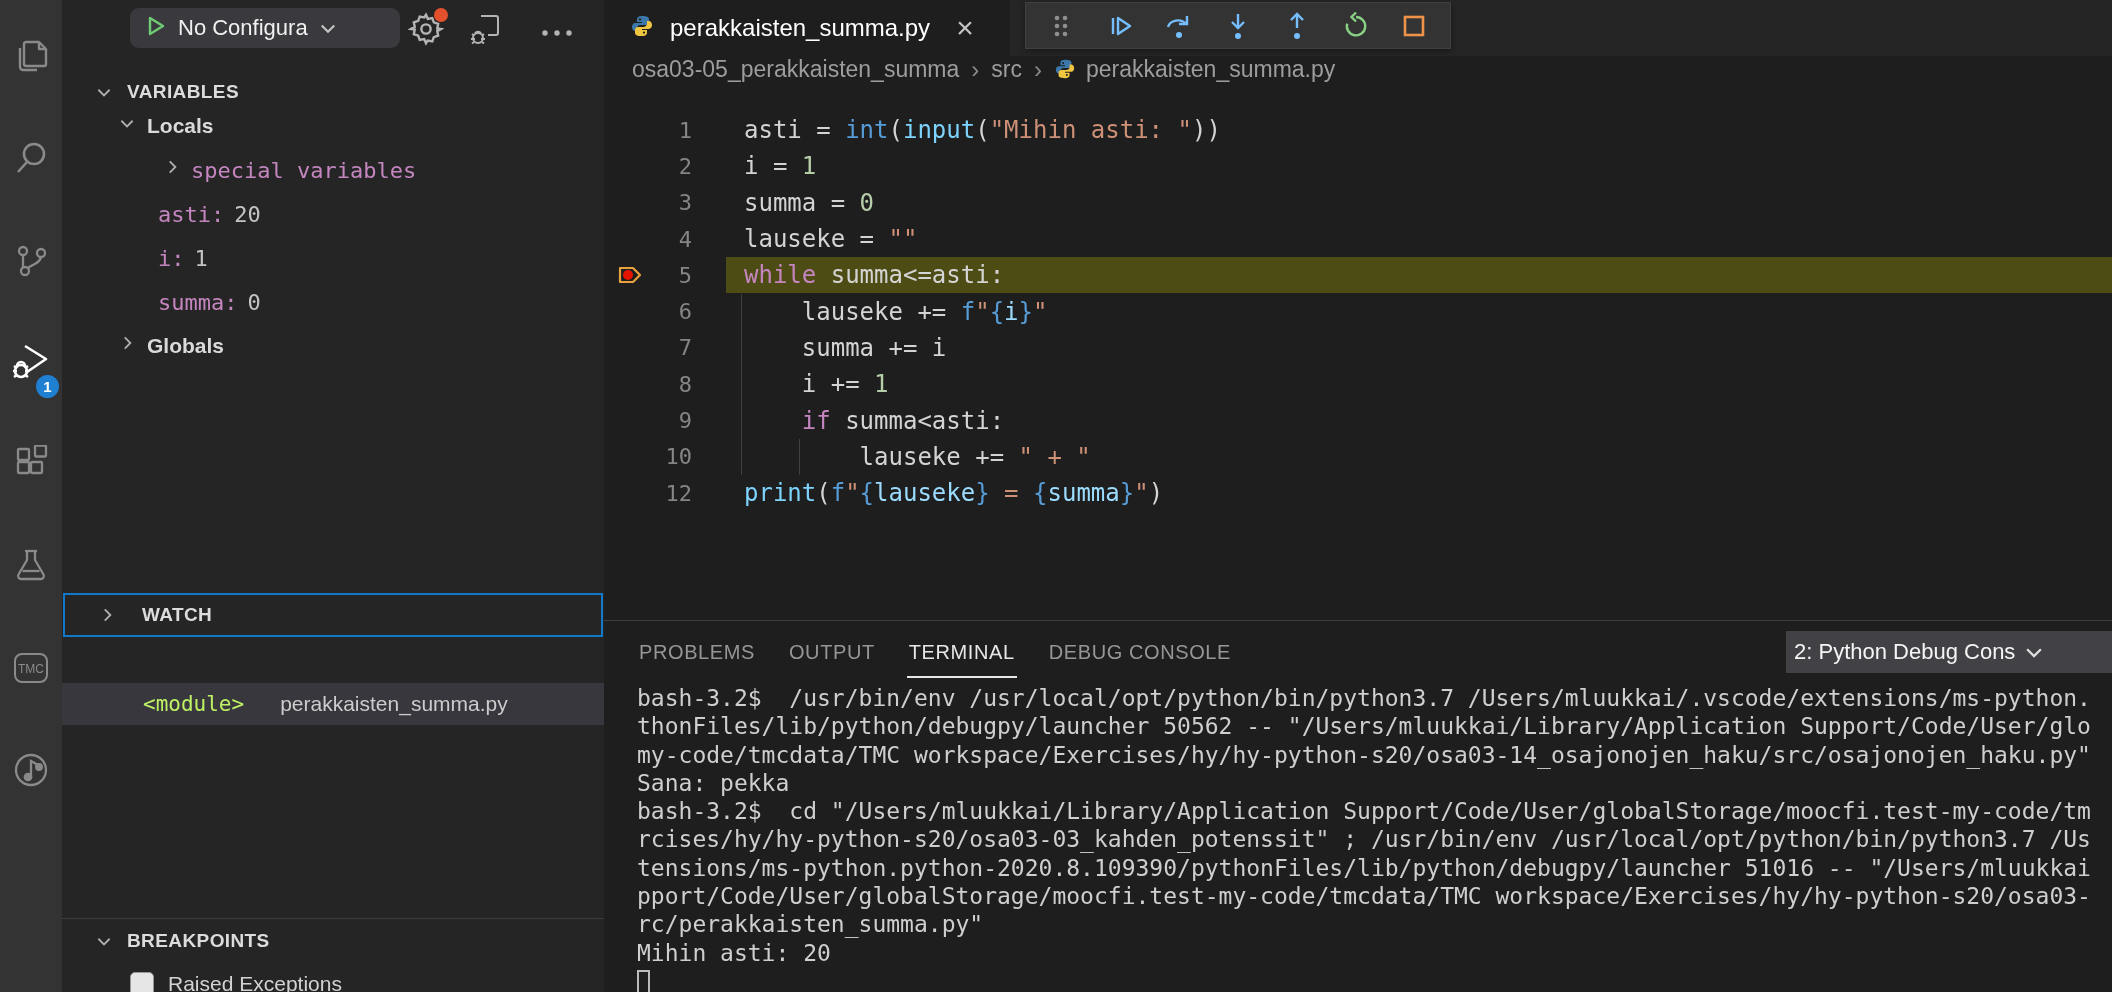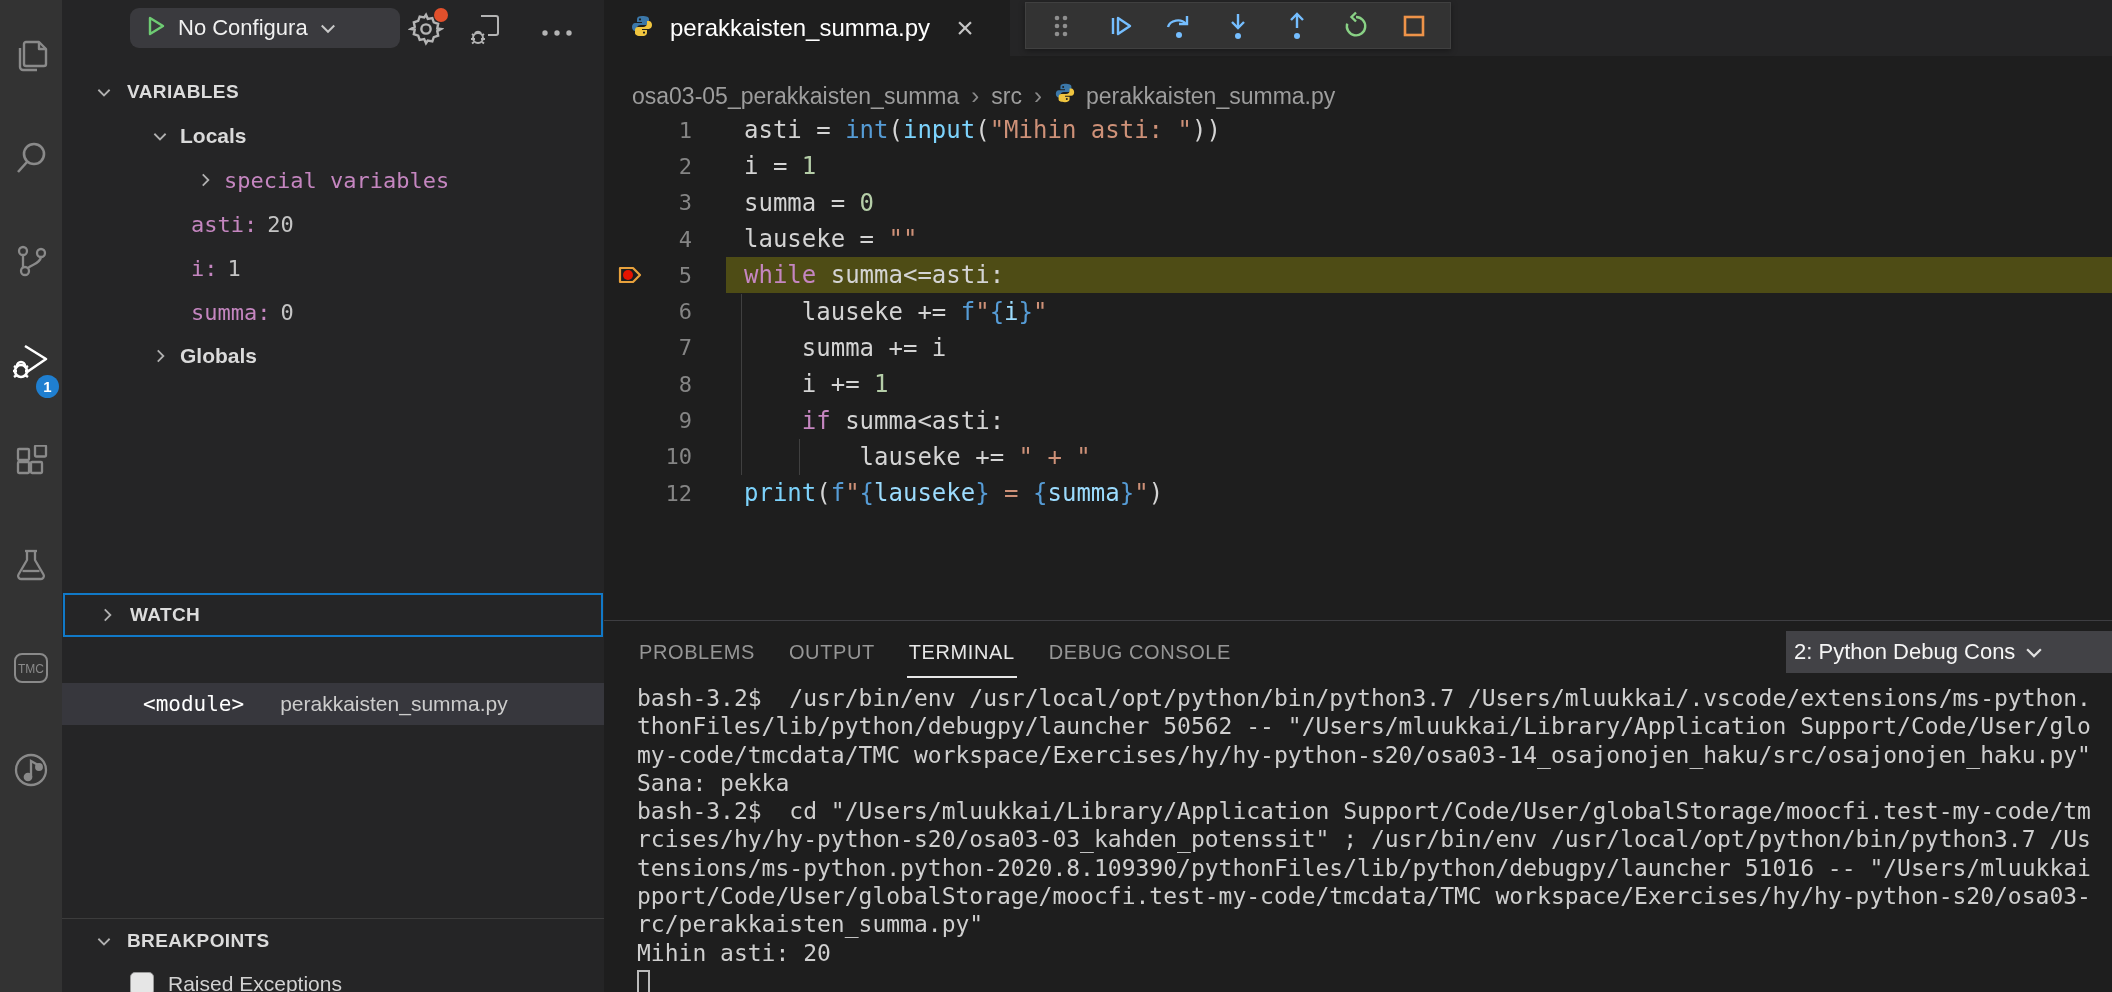--- a/index.html
+++ b/index.html
@@ -23,57 +23,57 @@
   .tb-icon { position:absolute; top:11px; cursor:pointer; }
   .gear-wrap { left:346px; }
   .reddot { position:absolute; right:-4px; top:-3px; width:14px; height:14px; border-radius:50%; background:#e2502c; }
   .console-wrap { left:406px; }
   .dots-wrap { left:478px; top:24px; }
 
   .sb-sect-head { position:absolute; left:0; width:542px; height:44px; display:flex; align-items:center; color:#d8d8d8; cursor:pointer; }
   .sb-sect-head .chev { margin-left:33px; color:#b0b0b0; }
   .sb-sect-head .lbl { font-weight:bold; font-size:19px; letter-spacing:.4px; margin-left:14px; color:#dcdcdc; }
   .vars-body { position:absolute; left:0; top:114px; width:542px; }
-  .var-row { height:44px; display:flex; align-items:center; cursor:pointer;margin-left:33px; }
+  .var-row { height:44px; display:flex; align-items:flex-start; cursor:pointer; }
   .scope-row .scope-lbl { font-weight:bold; font-size:21px; color:#dadada; margin-left:11px; }
   .scope-row .chev { margin-left:56px; color:#b0b0b0; }
   .leaf { padding-left:96px; font-family:"DejaVu Sans Mono", monospace; font-size:22px; }
   .leaf.has-chev { padding-left:101px; }
   .leaf .chev { color:#b0b0b0; margin-right:10px; }
   .vname { color:#c586c0; }
   .vval-number { color:#c4c4c4; margin-left:10px; }
   .vval-string { color:#ce9178; margin-left:10px; }
 
-  .watch-box { top:593px; height:44px; border:2px solid #1179c7; width:540px; left:1px; background:#252526; }
+  .watch-box { top:593px; height:44px; border:2px solid #1179c7; width:540px; left:1px; background:#252526;gap:12px; }
   .cs-head { top:672px;gap:43px; }
   .cs-badge { margin-left:auto; margin-right:18px; font-size:14px; font-weight:bold; color:#9d9d9d; letter-spacing:.4px; }
   .frame-row { position:absolute; left:0; top:683px; width:542px; height:42px; background:#37373d;
     display:flex; align-items:center; cursor:pointer; }
-  .frame-name { font-family:"DejaVu Sans Mono", monospace; font-size:21px; color:#ffffff; margin-left:81px; }
+  .frame-name { font-family:"DejaVu Sans Mono", monospace; font-size:21px; color:#bef264; margin-left:81px; }
   .frame-file { font-size:21px; color:#cccccc; margin-left:36px; }
   .bp-sect { top:918px; border-top:1px solid #3c3c3c; }
   .bp-row { position:absolute; left:0; top:962px; width:542px; height:44px; display:flex; align-items:center; cursor:pointer; }
   .checkbox { width:24px; height:24px; border-radius:5px; background:#e6e6e6; border:1px solid #9a9a9a; margin-left:68px; }
   .bp-lbl { font-size:21px; color:#d2d2d2; margin-left:14px; }
 
   
   .main { position:absolute; left:604px; top:0; right:0; height:620px; background:#1e1e1e; }
   .tabbar { position:absolute; left:0; top:0; right:0; height:56px; background:#252526; }
   .tab { position:absolute; left:0; top:0; width:406px; height:56px; background:#1e1e1e;
     display:flex; align-items:center; cursor:pointer; }
   .tab-title { color:#ffffff; font-size:24px; margin-left:16px; }
   .tab-close { margin-left:26px; color:#c5c5c5; font-size:30px; line-height:30px; cursor:pointer; }
   .pyicon { margin-left:26px; }
 
   .float-toolbar { position:absolute; left:421px; top:2px; width:426px; height:47px; background:#333333;
     border:1px solid #404040; display:flex; align-items:center; justify-content:space-around; padding:0 6px;
     box-shadow:0 2px 6px rgba(0,0,0,.35); }
   .dbg-btn { cursor:pointer; display:flex; align-items:center; justify-content:center; width:44px; height:40px; }
 
-  .breadcrumb { position:absolute; left:0; top:56px; right:0; height:54px; display:flex; align-items:flex-end;
+  .breadcrumb { position:absolute; left:0; top:56px; right:0; height:54px; display:flex; align-items:flex-start;
     color:#9d9d9d; font-size:23px; }
   .crumb { cursor:pointer; }
   .crumb-sep { margin:0 12px; color:#8a8a8a; font-size:24px; }
   .breadcrumb .pyicon-sm { margin-right:10px; margin-top:2px; }
 
   .code-area { position:absolute; left:0; top:112px; right:0; }
   .code-line { position:relative; height:36.3px; display:flex; align-items:center; font-family:"DejaVu Sans Mono", monospace; font-size:24px; }
   .code-line .hl { position:absolute; left:122px; right:0; top:0; bottom:0; background:#4e4c15; }
   .bp-slot { width:52px; height:36px; position:relative; z-index:2; display:flex; align-items:center; justify-content:center; }
   .ln { width:36px; text-align:right; color:#858585; font-size:22px; z-index:2; }

